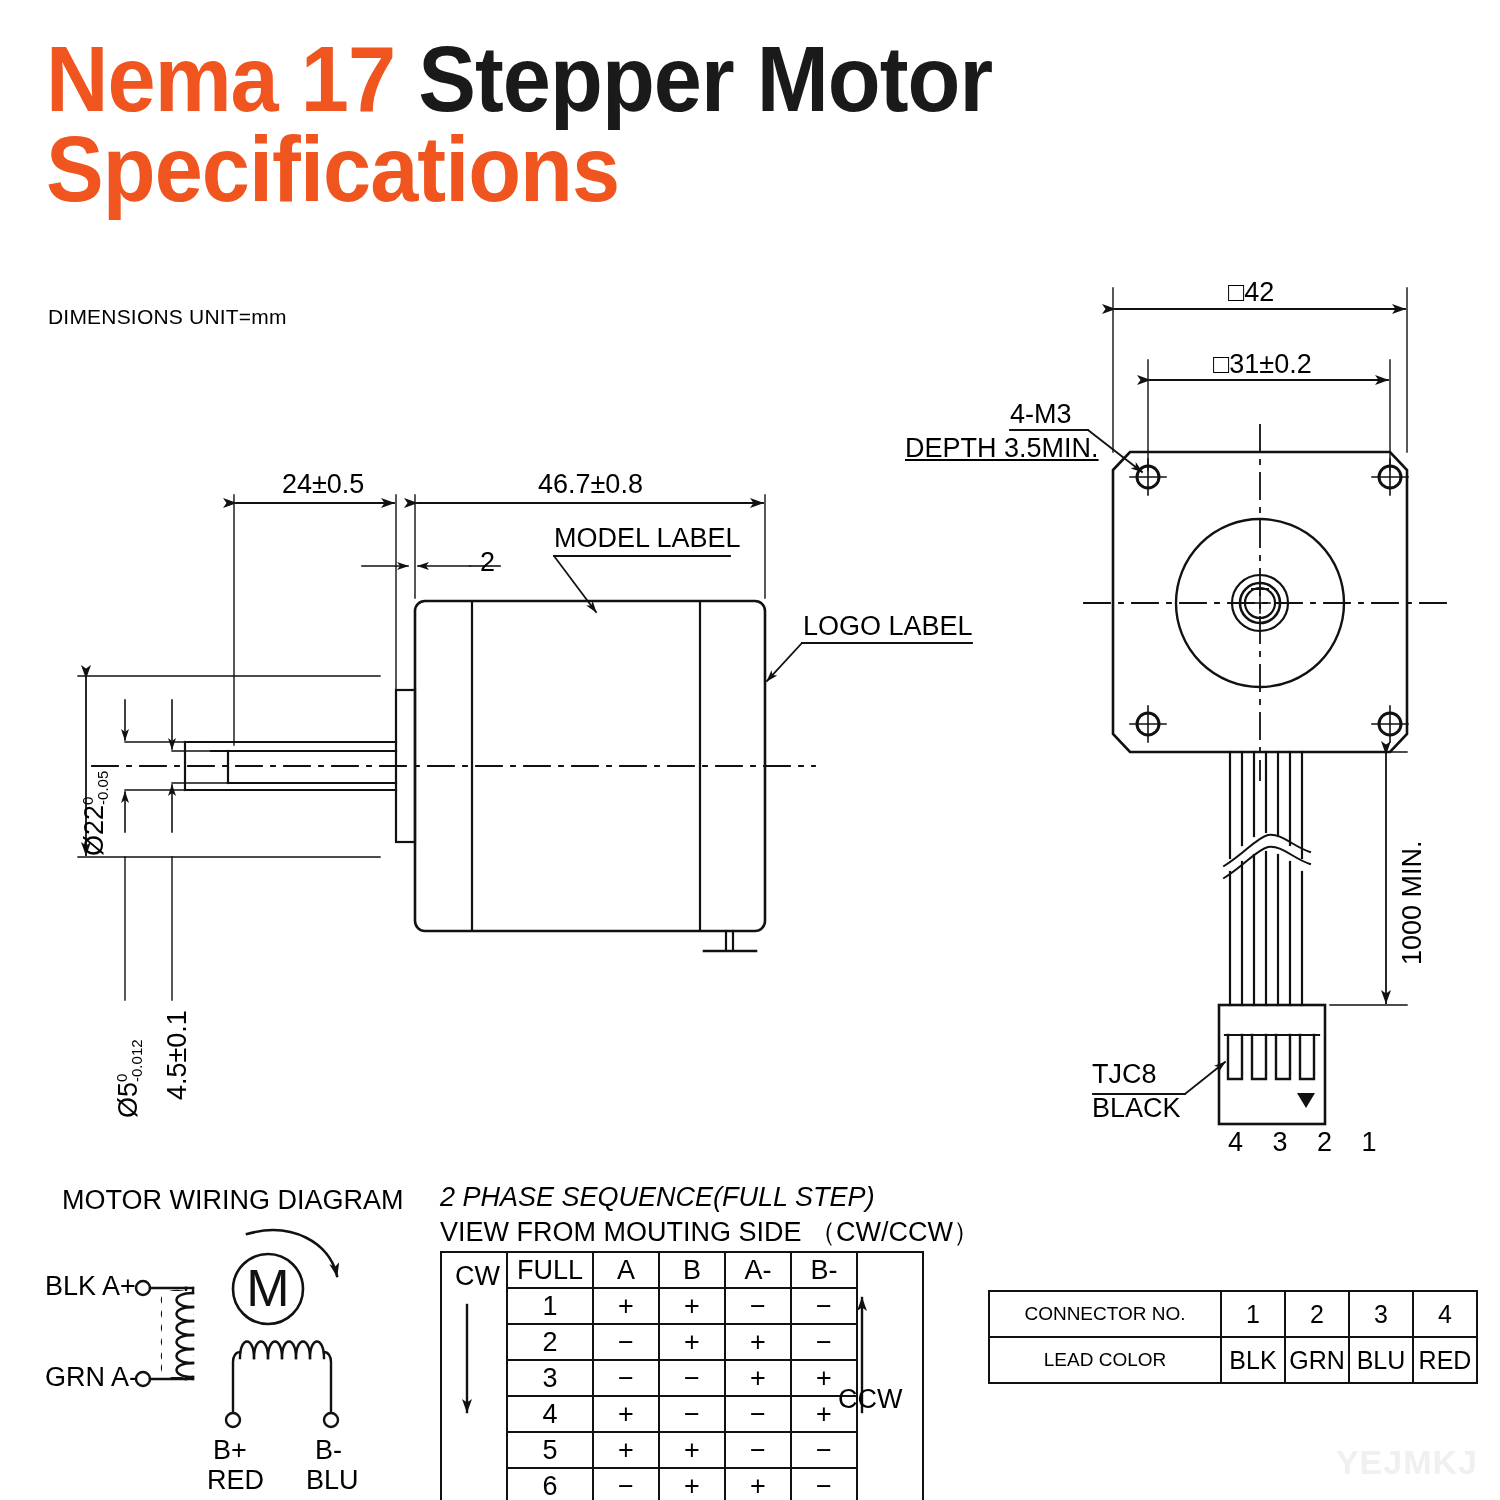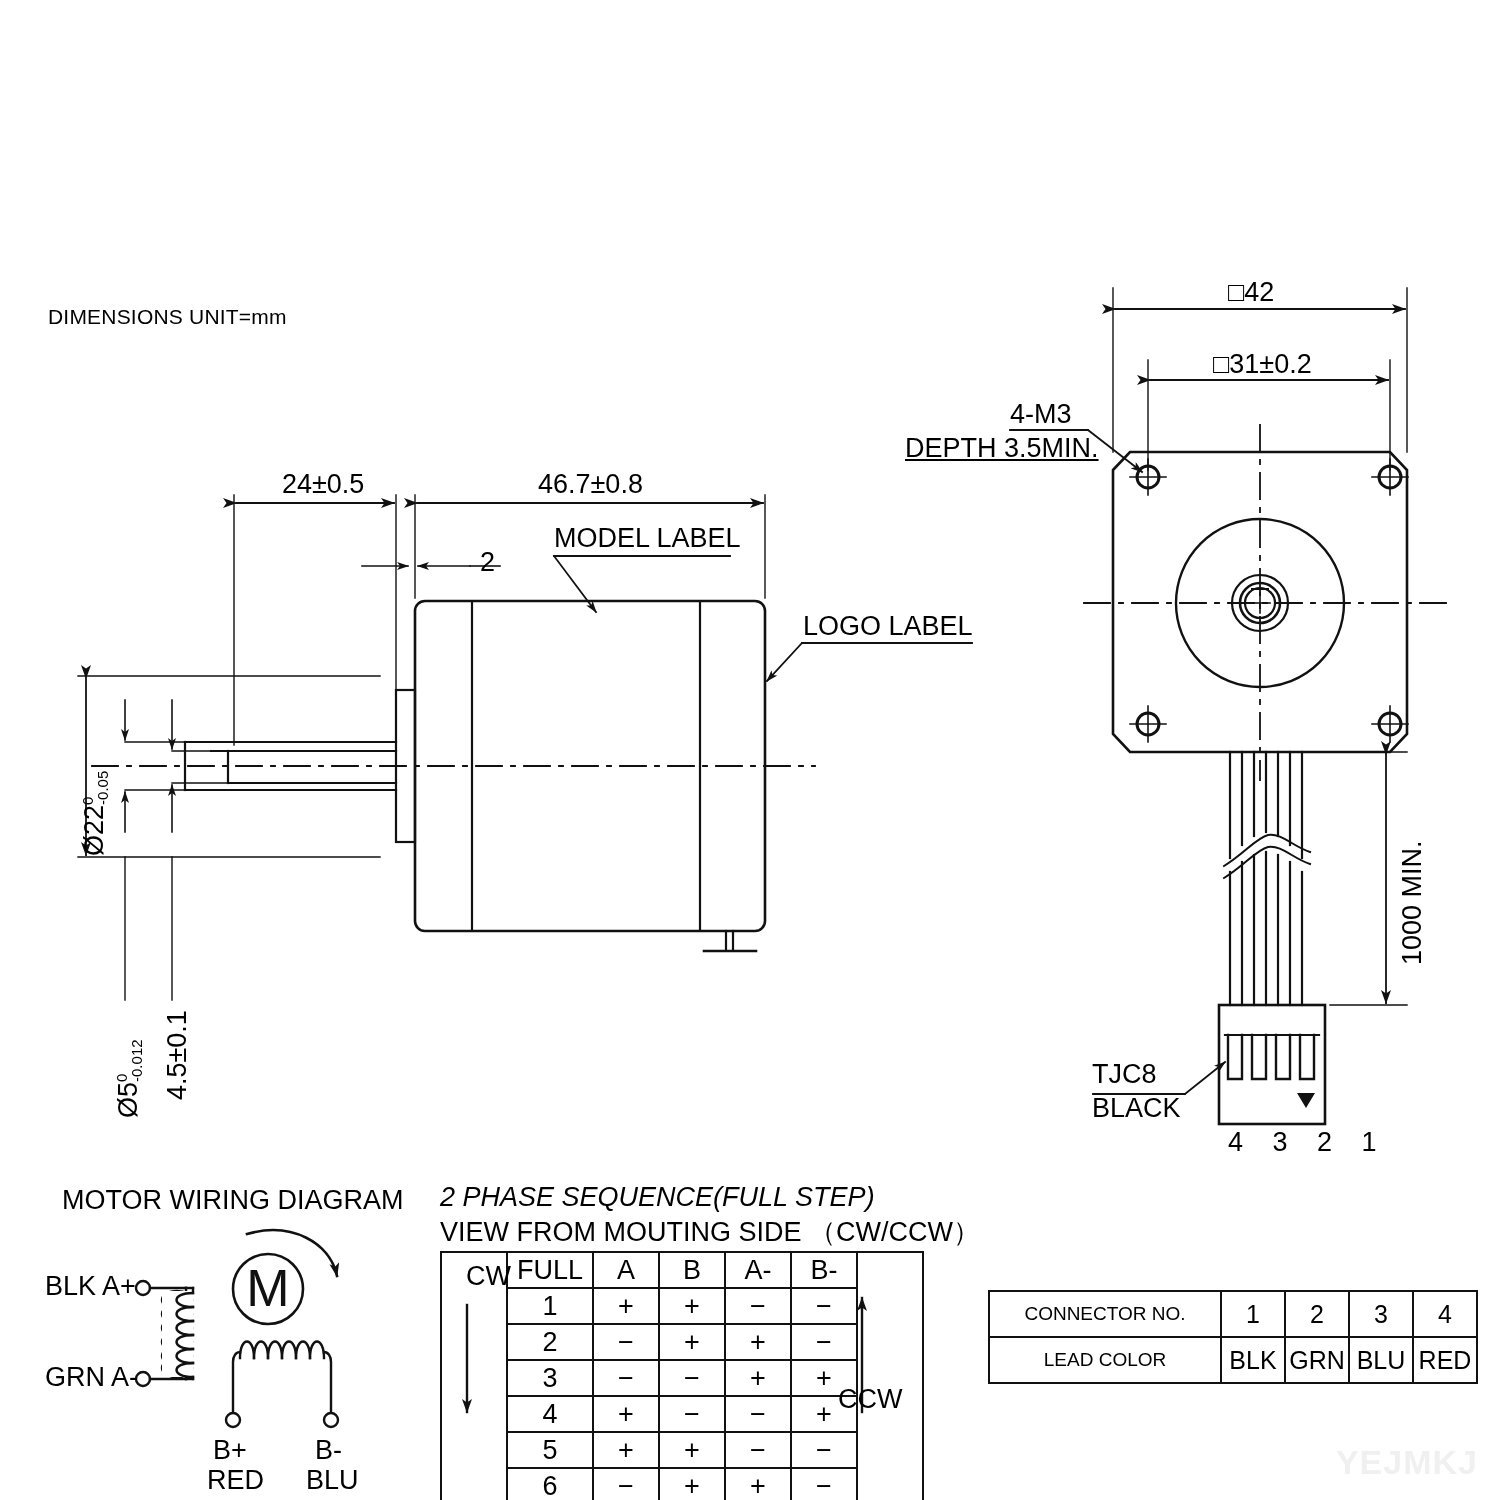--- a/index.html
+++ b/index.html
@@ -72,20 +72,24 @@
     position:absolute;right:22px;bottom:18px;
     font-size:34px;font-weight:bold;letter-spacing:1px;
     color:#f0f0f0;
   }
 </style>
 </head>
 <body>
 
 <div id="root">
 
+  <div class="title-block">
+    <div class="title-line"><span class="t-orange">Nema 17</span><span class="t-black"> Stepper Motor</span></div>
+    <div class="title-line t-orange">Specifications</div>
+  </div>
   <div class="units">DIMENSIONS UNIT=mm</div>
 
   <svg class="svg-layer" viewBox="0 0 1500 1500">
     <defs>
       <marker id="ah" markerWidth="14" markerHeight="10" refX="13" refY="5" orient="auto" markerUnits="userSpaceOnUse">
         <path d="M0,0 L14,5 L0,10 L3.5,5 Z" fill="#111"></path>
       </marker>
       <marker id="ahs" markerWidth="12" markerHeight="8" refX="11" refY="4" orient="auto" markerUnits="userSpaceOnUse">
         <path d="M0,0 L12,4 L0,8 L3,4 Z" fill="#111"></path>
       </marker>
@@ -377,21 +381,21 @@
           <tr>
             <td>6</td>
             <td>−</td>
             <td>+</td>
             <td>+</td>
             <td>−</td>
           </tr>
         </tbody>
     </table>
   </div>
-  <div class="lbl" style="left:455px;top:1262px;margin-left:11px;">CW</div>
+  <div class="lbl" style="left:455px;top:1262px;">CW</div>
   <div class="lbl" style="left:838px;top:1385px;">CCW</div>
 
   <table class="dt" id="conn-table">
     <tbody id="conn-tbody">
         <tr>
           <td class="lbl-cell">CONNECTOR NO.</td>
           <td class="val-cell">1</td>
           <td class="val-cell">2</td>
           <td class="val-cell">3</td>
           <td class="val-cell">4</td>

